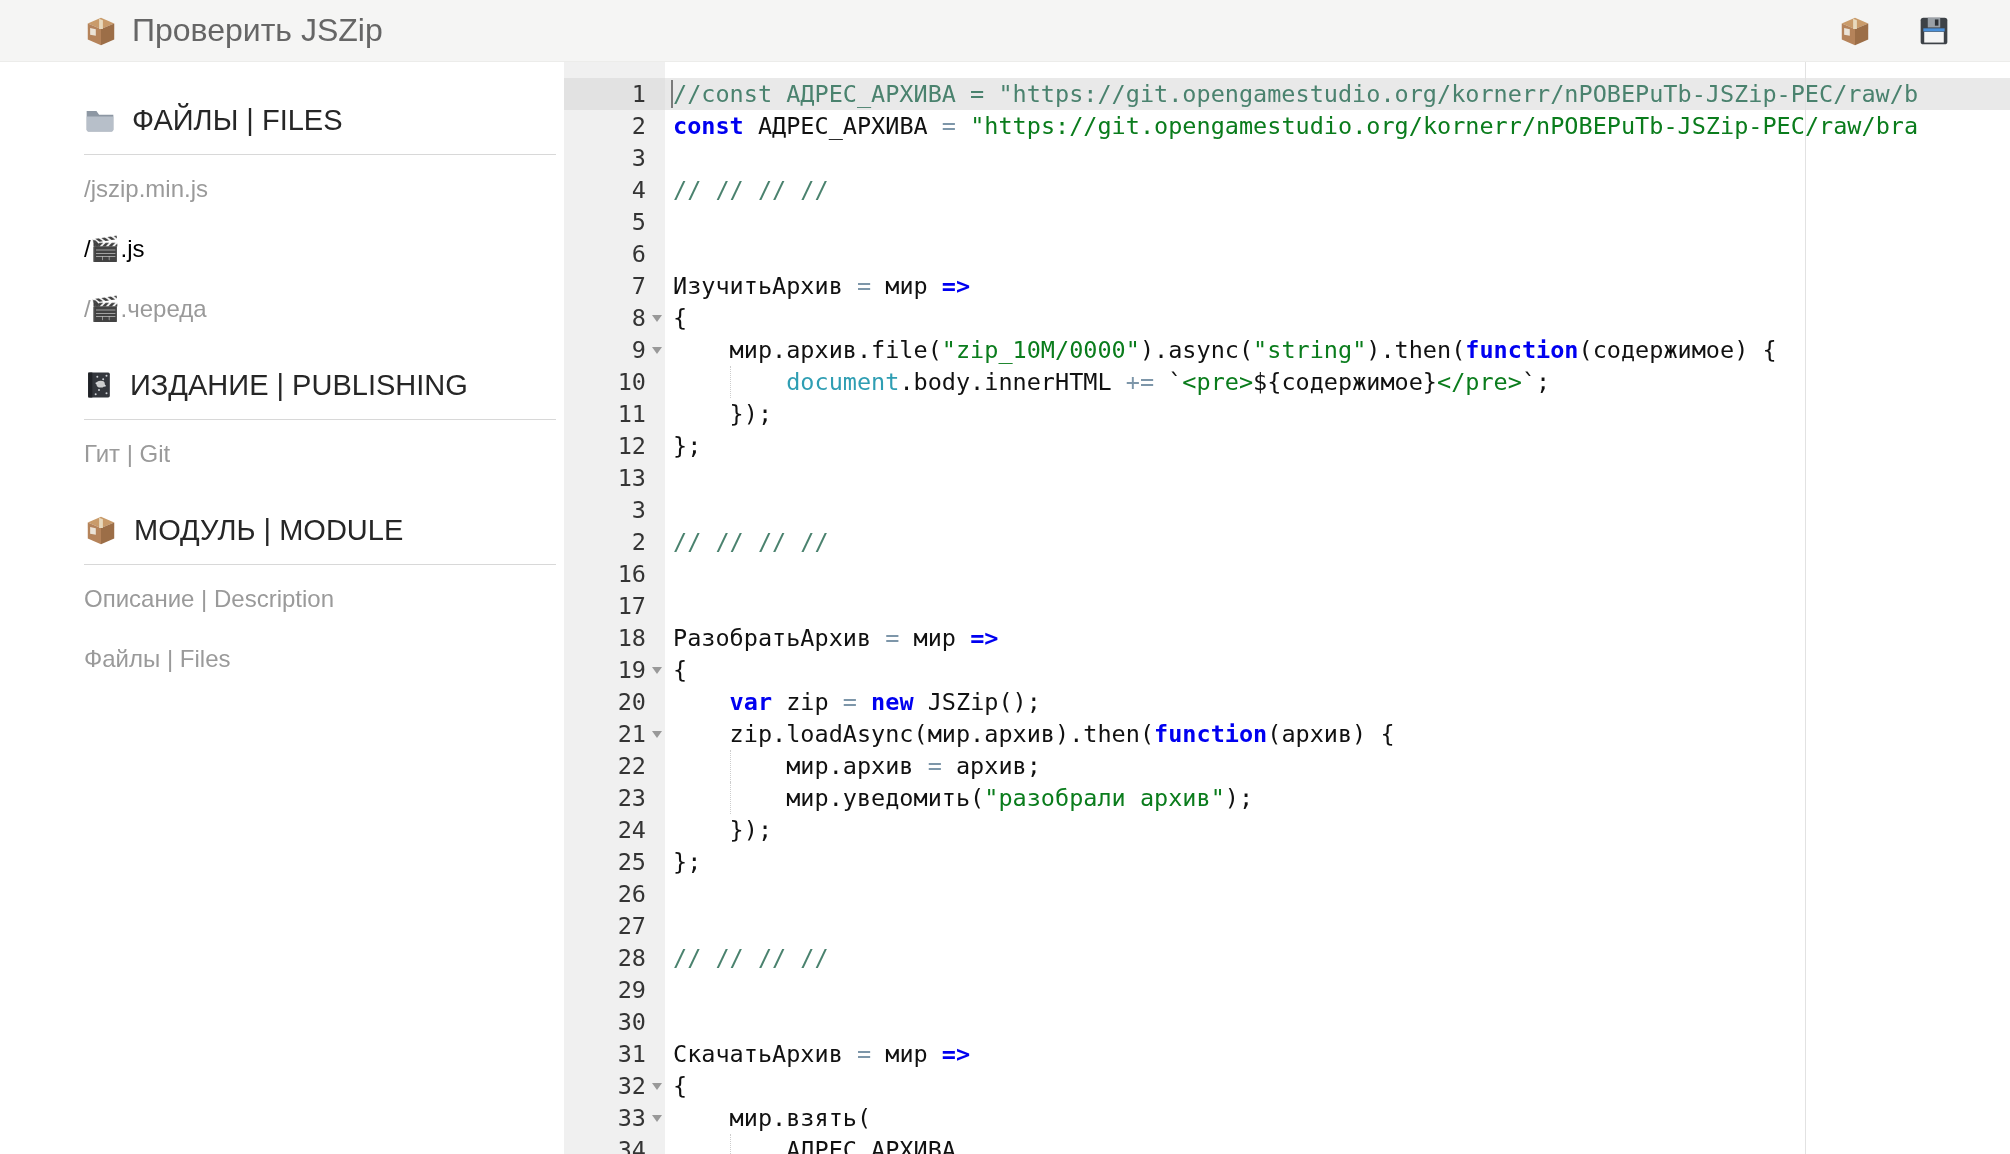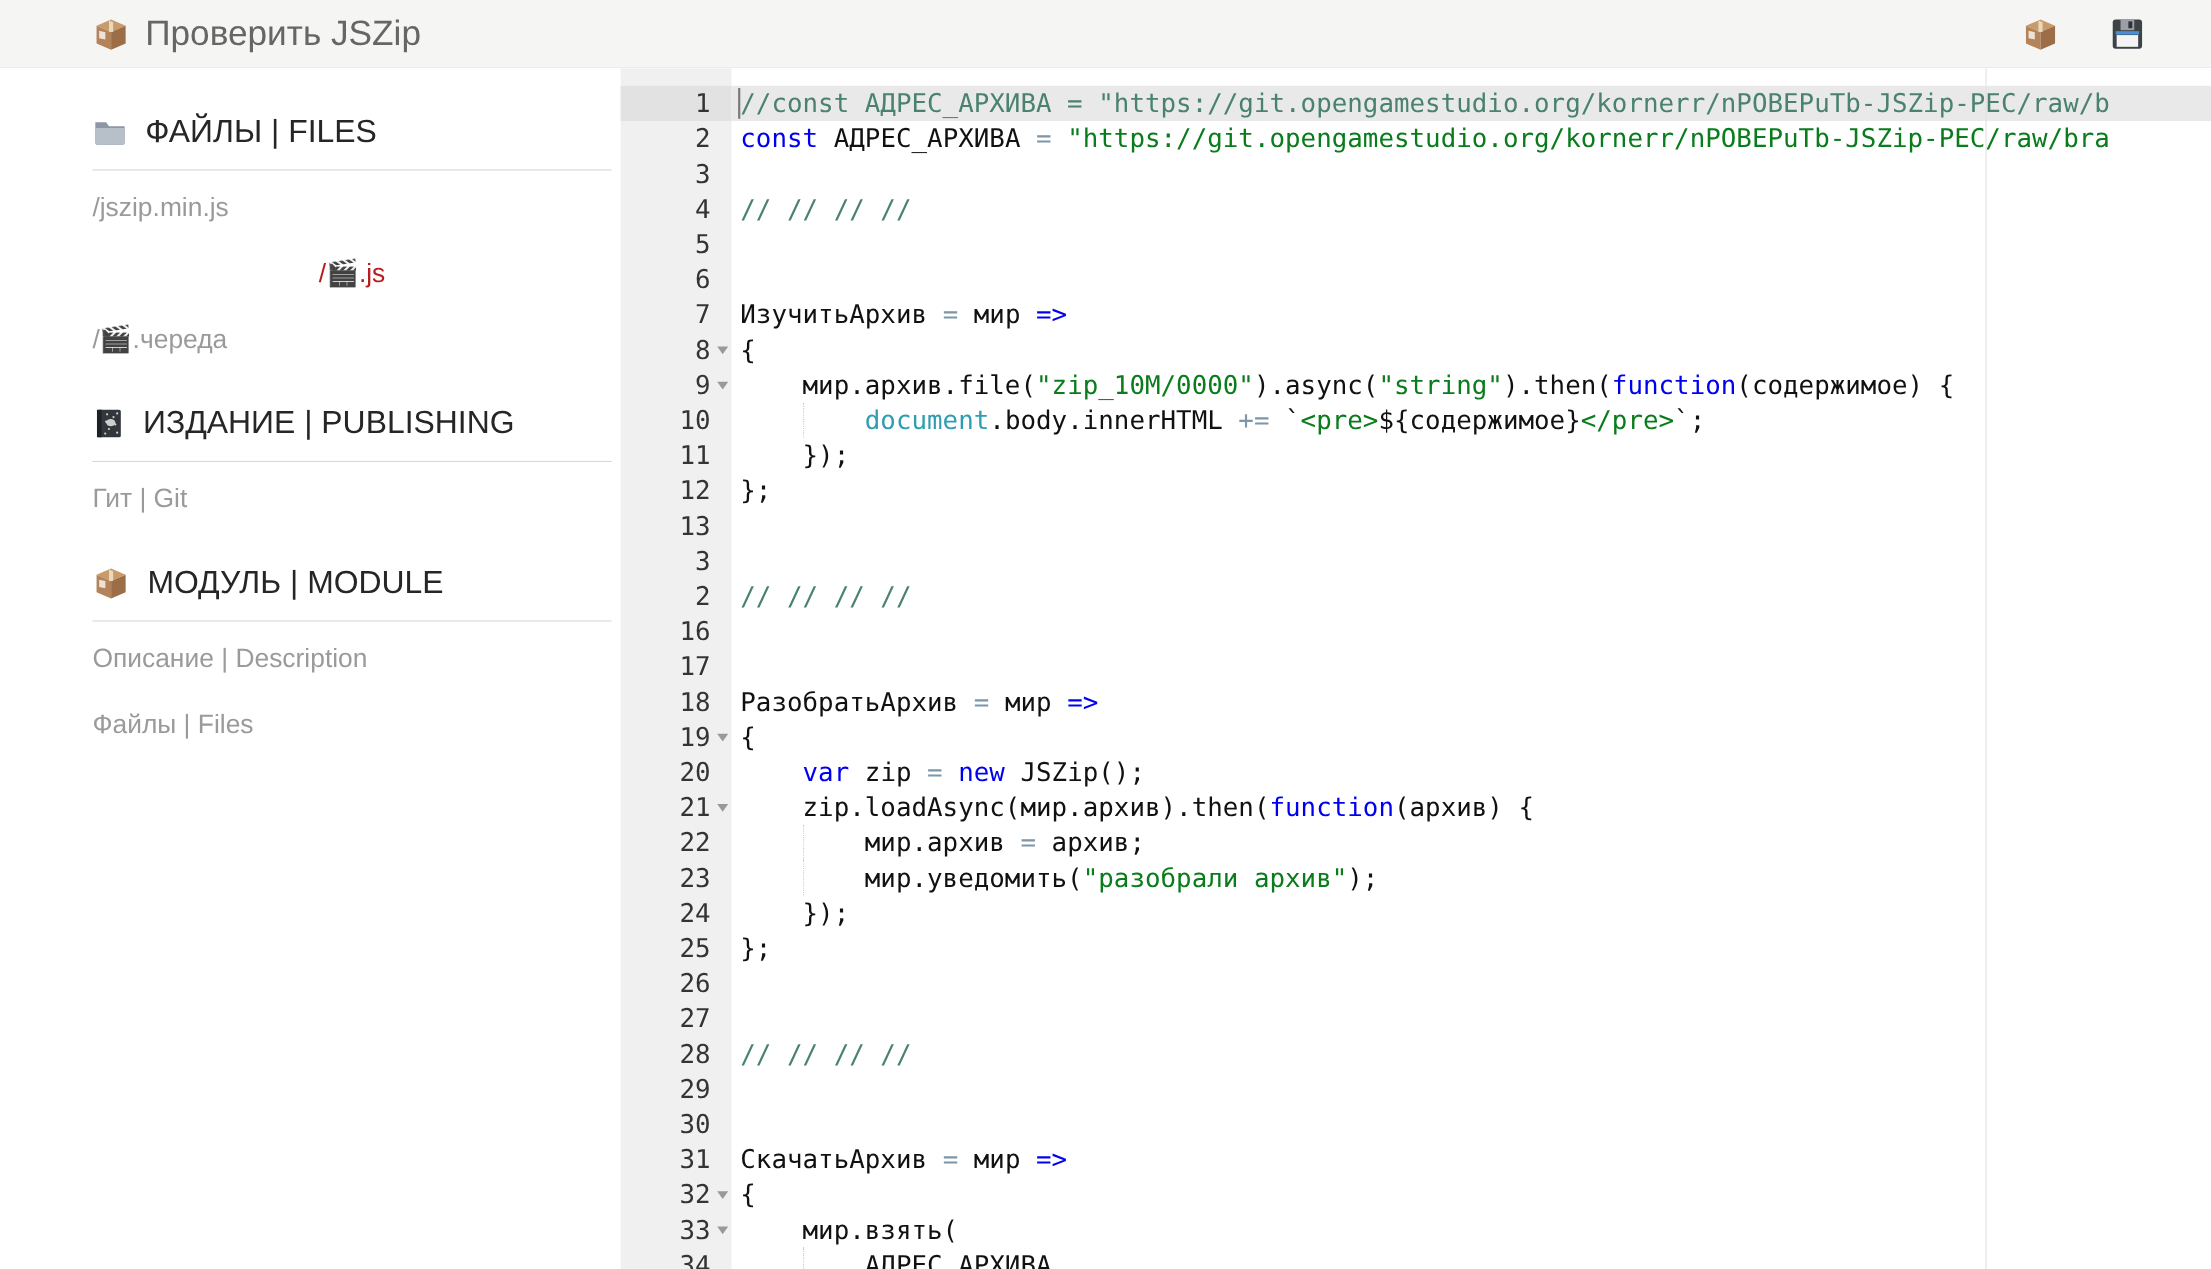--- a/index.html
+++ b/index.html
@@ -21,21 +21,21 @@
 
   
   .sidebar { width:564px; background:#fff; padding:36px 0 0 84px; flex:none; }
   .section { width:472px; }
   .section + .section { margin-top:24px; }
   .section-title { display:flex; align-items:center; gap:16px; height:44px;
                    font-size:29px; color:#262626; }
   .section hr { border:none; border-top:1px solid #d8d8d8; margin:12px 0 4px 0; }
   .side-item { font-size:24px; color:#9a9a9a; line-height:60px; height:60px;
                cursor:pointer; white-space:nowrap; }
-  .side-item.active { color:#b91c1c;text-align:center; }
+  .side-item.active { color:#000000; }
 
   
   .editor { flex:1; position:relative; overflow:hidden; background:#fff;
             font-family:"DejaVu Sans Mono", monospace; font-size:23.5px; line-height:32px; }
   .gutter-bg { position:absolute; left:0; top:0; bottom:0; width:101px; background:#f0f0f0; }
   .lines { position:absolute; left:0; right:0; top:16px; }
   .line { display:flex; height:32px; position:relative; }
   .gutter-cell { width:101px; flex:none; text-align:right; padding-right:19px;
                  color:#343434; position:relative; }
   .line.active .gutter-cell { background:#e2e2e2; }
@@ -43,21 +43,21 @@
   .fold-arrow { position:absolute; right:3px; top:13px; width:0; height:0;
                 border-left:5px solid transparent; border-right:5px solid transparent;
                 border-top:7px solid #999; cursor:pointer; }
   .code { flex:1; padding-left:8px; position:relative; white-space:pre; color:var(--tx); }
   .guide { position:absolute; top:0; bottom:0; border-left:1px dotted #cdcdcd; }
   .cursor { position:absolute; left:6px; top:2px; width:2px; height:28px; background:#7a7a7a; }
   .ruler { position:absolute; top:0; bottom:0; left:calc(109px + 80ch);
            border-left:1px solid #e2e2e2; pointer-events:none; }
 
   .tok-d { color:var(--tx); }
-  .tok-k { color:var(--kw); }
+  .tok-k { color:var(--kw);font-weight:bold; }
   .tok-s { color:var(--st); }
   .tok-c { color:var(--cm); }
   .tok-o { color:var(--op); }
   .tok-v { color:var(--lv); }
 </style>
 </head>
 <body>
 
 <header class="app-header">
   <div class="title-wrap">

